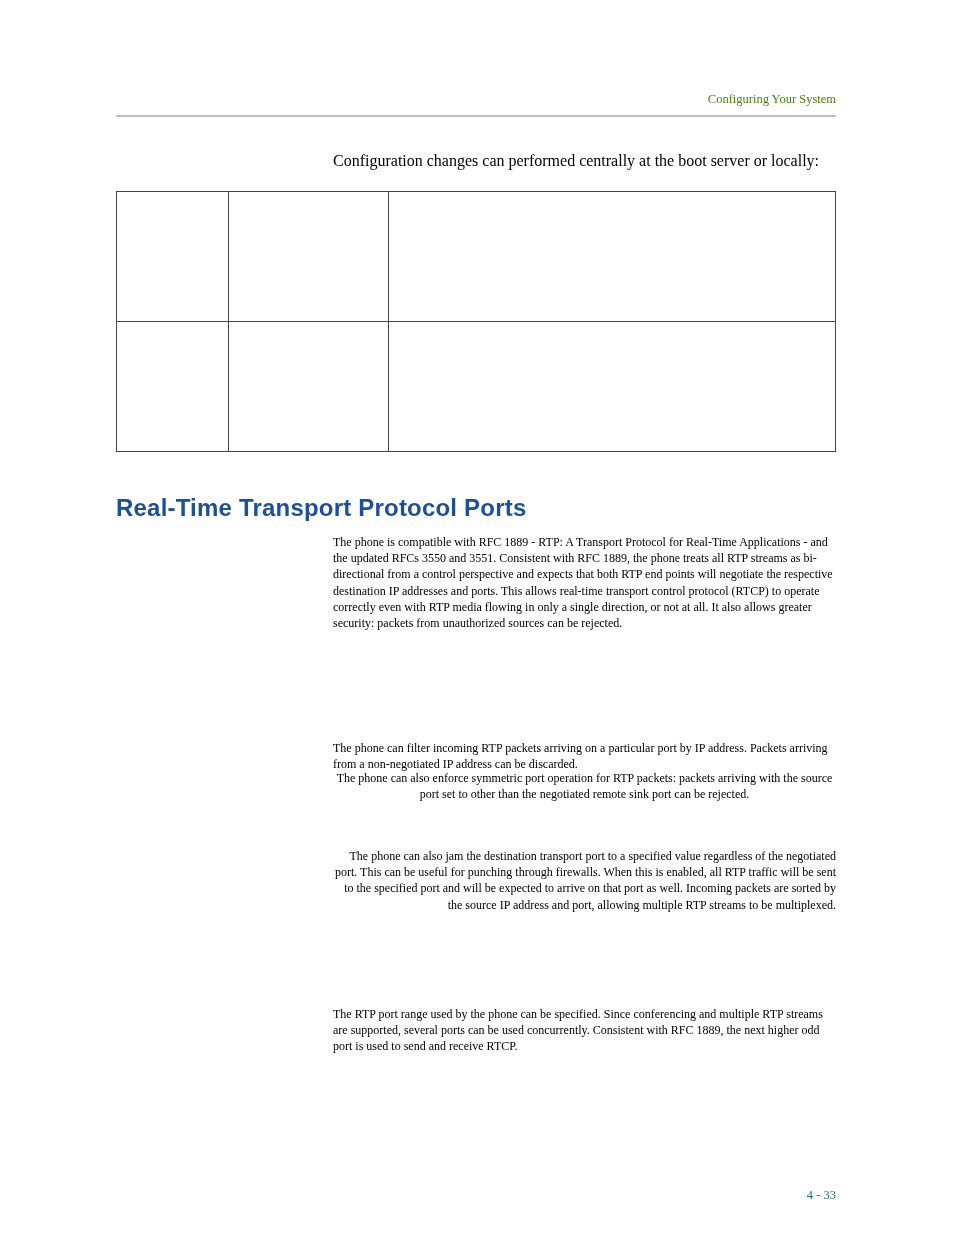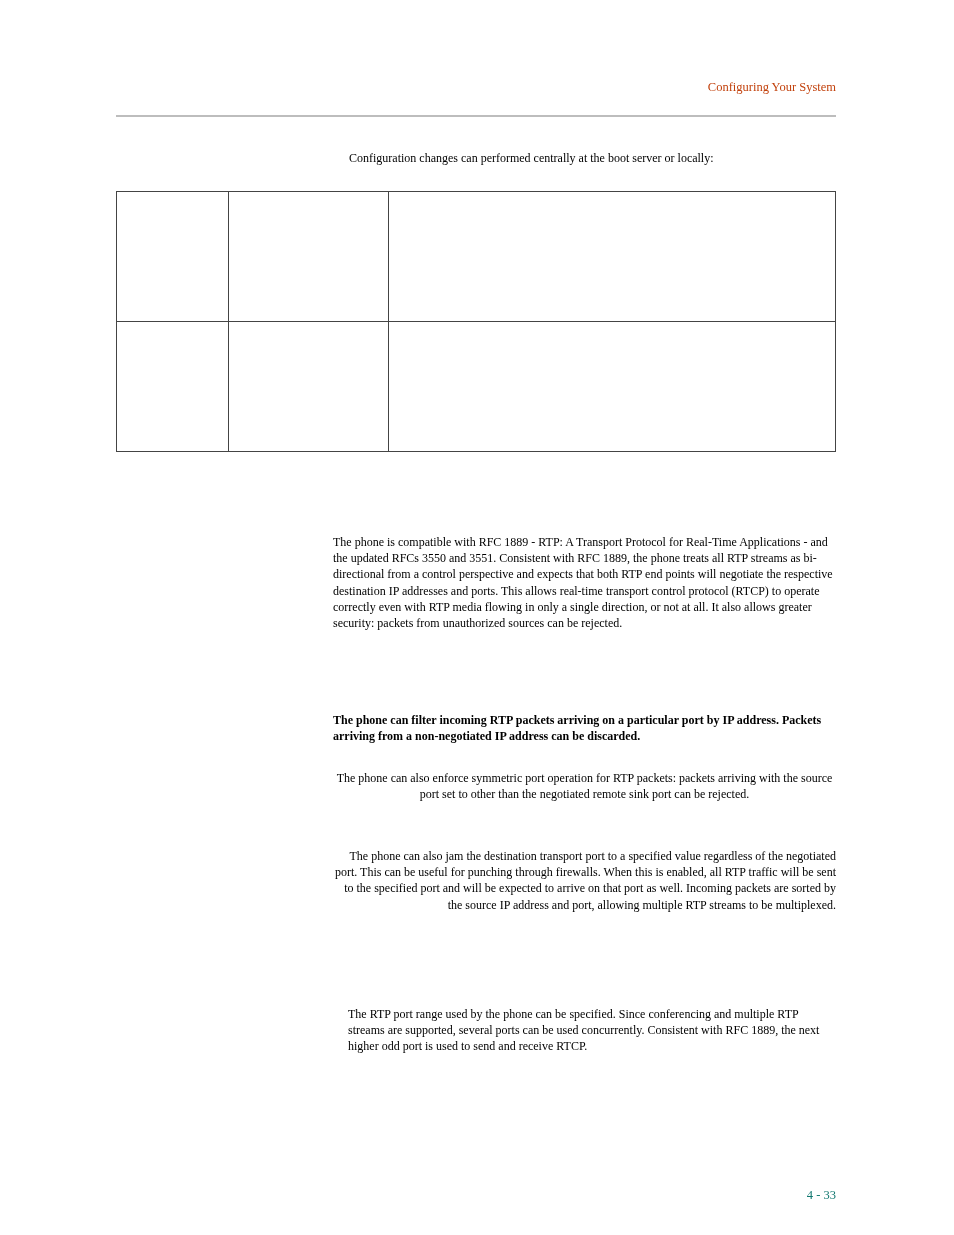--- a/index.html
+++ b/index.html
@@ -1,38 +1,38 @@
 <!DOCTYPE html>
 <html><head>
 <meta charset="utf-8">
 <style>
   * { box-sizing: border-box; margin: 0; padding: 0; }
   html, body { width: 954px; height: 1235px; background: #ffffff; }
   body { font-family: "Palatino Linotype", "Book Antiqua", Palatino, Georgia, serif; color: #000; position: relative; }
   .page { position: absolute; inset: 0; }
 
-  .running-head { position: absolute; top: 80px; right: 118px; font-size: 12.5px; color: #c2410c; }
+  .running-head { position: absolute; top: 92px; right: 118px; font-size: 12.5px; color: #4d7c0f; }
   .head-rule { position: absolute; top: 115px; left: 116px; right: 118px; border-top: 2px solid #bdbdbd; }
 
-  .intro { position: absolute; top: 150px; left: 349px; right: 118px; font-size: 12px; line-height: 1.35; }
+  .intro { position: absolute; top: 150px; left: 333px; right: 118px; font-size: 16px; line-height: 1.35; }
 
   .tbl { position: absolute; top: 191px; left: 116px; right: 118px; border-collapse: collapse; table-layout: fixed; width: 720px; }
   .tbl td { border: 1px solid #444; vertical-align: top; padding: 8px 10px; font-size: 14px; line-height: 1.35; height: 130px; }
   .tbl .c0 { width: 112px; }
   .tbl .c1 { width: 160px; }
   .tbl .c2 { }
 
   .section-title { position: absolute; top: 494px; left: 116px; font-family: "Futura", "Trebuchet MS", "Arial Narrow", Arial, sans-serif; font-weight: 600; font-size: 24px; color: #1d4f9a; letter-spacing: 0.2px; }
 
   .body-col { position: absolute; left: 333px; right: 118px; font-size: 12px; line-height: 1.35; }
   .p1 { top: 534px; }
-  .p2 { top: 712px; font-weight: bold; }
+  .p2 { top: 740px; }
   .p3 { top: 770px; text-align: center; }
   .p4 { top: 848px; text-align: right; }
-  .p5 { top: 1006px; margin-left: 15px; }
+  .p5 { top: 1006px; }
 
   .footer { position: absolute; bottom: 32px; right: 118px; font-size: 12.5px; color: #0f766e; }
 </style>
 </head>
 <body>
 
 <div class="page">
 
   <div class="running-head">Configuring Your System</div>
   <div class="head-rule"></div>
@@ -52,20 +52,21 @@
         <td></td>
       </tr>
       <tr>
         <td></td>
         <td></td>
         <td></td>
       </tr>
     </tbody>
   </table>
 
+  <div class="section-title">Real-Time Transport Protocol Ports</div>
 
   <div class="body-col p1">The phone is compatible with RFC 1889 - RTP: A Transport Protocol for Real-Time Applications - and the updated RFCs 3550 and 3551. Consistent with RFC 1889, the phone treats all RTP streams as bi-directional from a control perspective and expects that both RTP end points will negotiate the respective destination IP addresses and ports. This allows real-time transport control protocol (RTCP) to operate correctly even with RTP media flowing in only a single direction, or not at all. It also allows greater security: packets from unauthorized sources can be rejected.</div>
   <div class="body-col p2">The phone can filter incoming RTP packets arriving on a particular port by IP address. Packets arriving from a non-negotiated IP address can be discarded.</div>
   <div class="body-col p3">The phone can also enforce symmetric port operation for RTP packets: packets arriving with the source port set to other than the negotiated remote sink port can be rejected.</div>
   <div class="body-col p4">The phone can also jam the destination transport port to a specified value regardless of the negotiated port. This can be useful for punching through firewalls. When this is enabled, all RTP traffic will be sent to the specified port and will be expected to arrive on that port as well. Incoming packets are sorted by the source IP address and port, allowing multiple RTP streams to be multiplexed.</div>
   <div class="body-col p5">The RTP port range used by the phone can be specified. Since conferencing and multiple RTP streams are supported, several ports can be used concurrently. Consistent with RFC 1889, the next higher odd port is used to send and receive RTCP.</div>
 
   <div class="footer">4 - 33</div>
 </div>
 

